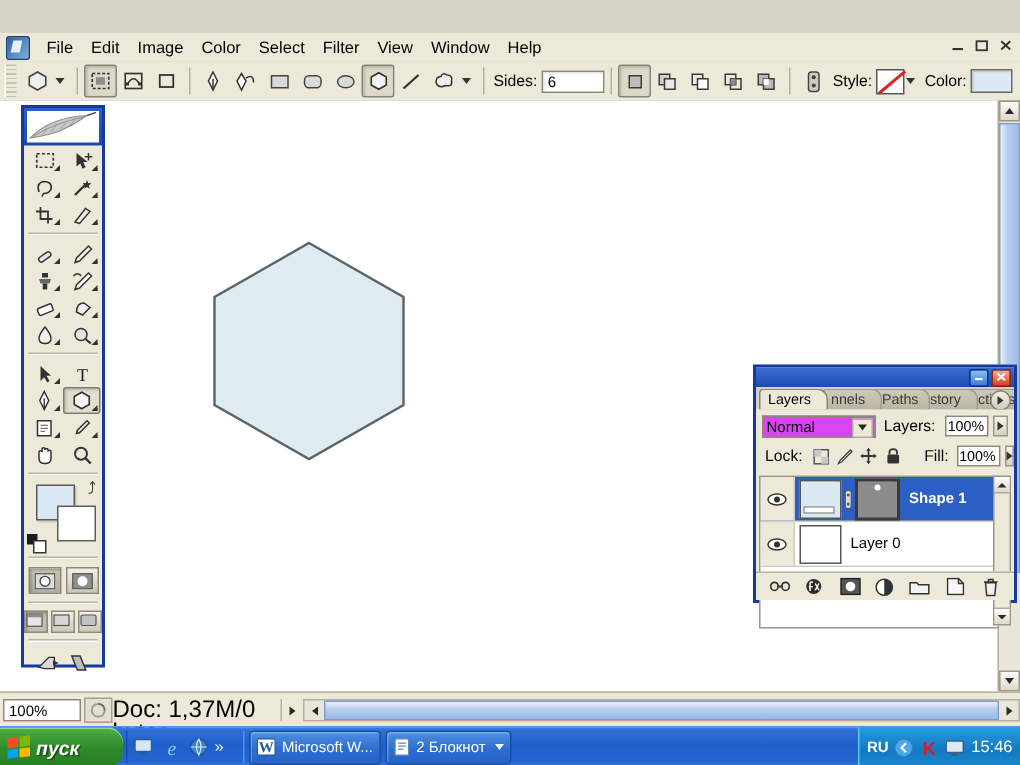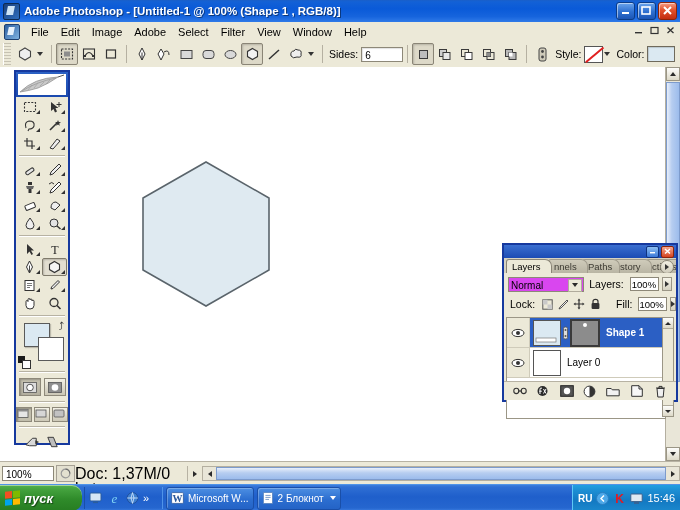--- a/index.html
+++ b/index.html
@@ -235,48 +235,27 @@
     border-left:1px solid #5fc8f5;box-sizing:border-box;}
   .traylang{color:#fff;font-size:10px;font-weight:bold;text-align:right;}
   .clock{color:#fff;font-size:11px;}
   .trayicon{width:13px;height:13px;cursor:default;}
 </style>
 </head>
 <body>
 
 <div class="app">
 
-  <div class="titlebar">
-    <div class="ps-logo"></div>
-    <span class="titletext">Adobe Photoshop - [Untitled-1 @ 100% (Shape 1 , RGB/8)]</span>
-    <div class="winbtns">
-      <div class="wb">
-        <svg width="15" height="14">
-            <rect x="4" y="9" width="7" height="2" fill="#fff"></rect>
-          </svg>
-      </div>
-      <div class="wb">
-        <svg width="15" height="14">
-            <rect x="3" y="4" width="8" height="7" fill="none" stroke="#fff" stroke-width="1.6"></rect>
-          </svg>
-      </div>
-      <div class="wb close">
-        <svg width="15" height="14">
-            <path d="M4 4 L11 11 M11 4 L4 11" stroke="#fff" stroke-width="2" fill="none"></path>
-          </svg>
-      </div>
-    </div>
-  </div>
 
   <div class="menubar">
     <div class="docicon"></div>
     <div class="menuitem">File</div>
     <div class="menuitem">Edit</div>
     <div class="menuitem">Image</div>
-    <div class="menuitem">Adobe</div>
+    <div class="menuitem">Color</div>
     <div class="menuitem">Select</div>
     <div class="menuitem">Filter</div>
     <div class="menuitem">View</div>
     <div class="menuitem">Window</div>
     <div class="menuitem">Help</div>
     <div class="docwinbtns">
       <span class="dwb">
         <svg width="11" height="10">
             <rect x="2" y="7" width="7" height="1.4" fill="#333"></rect>
           </svg>

